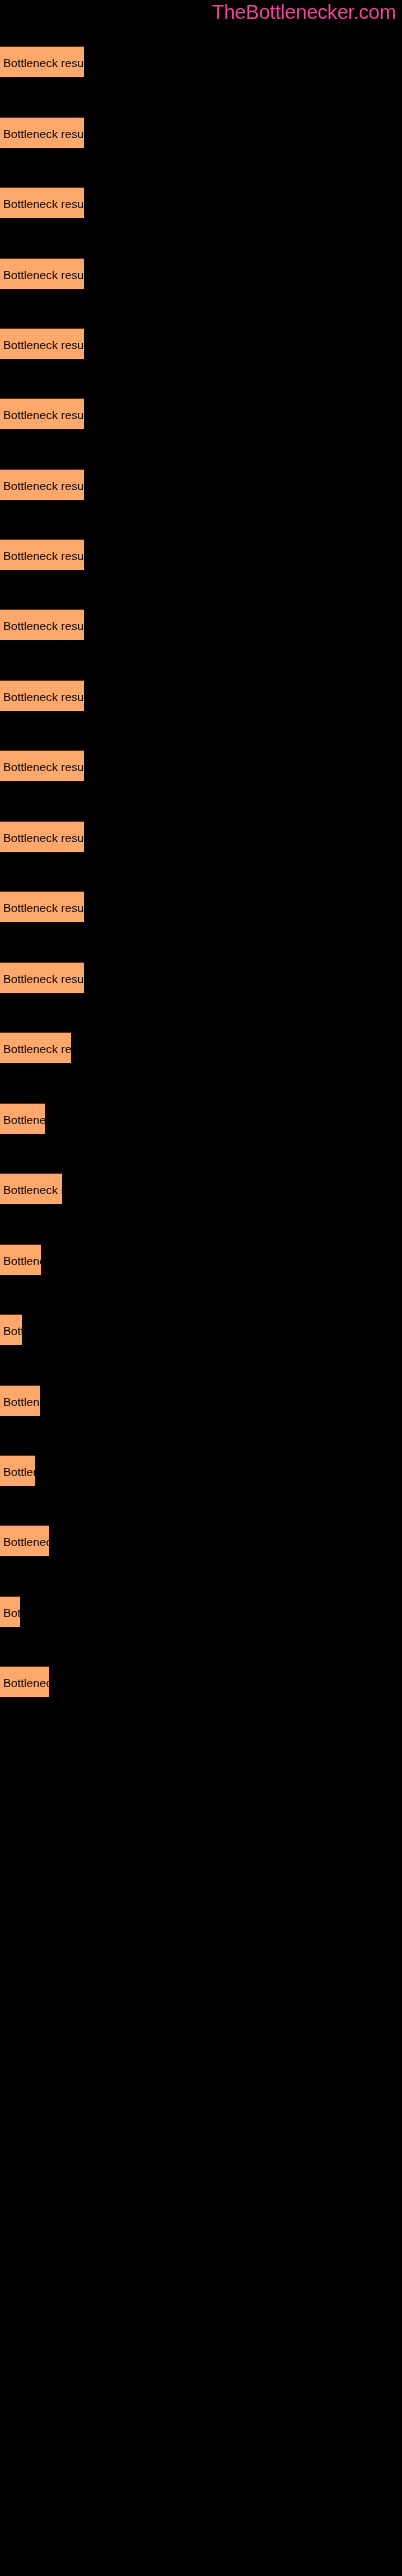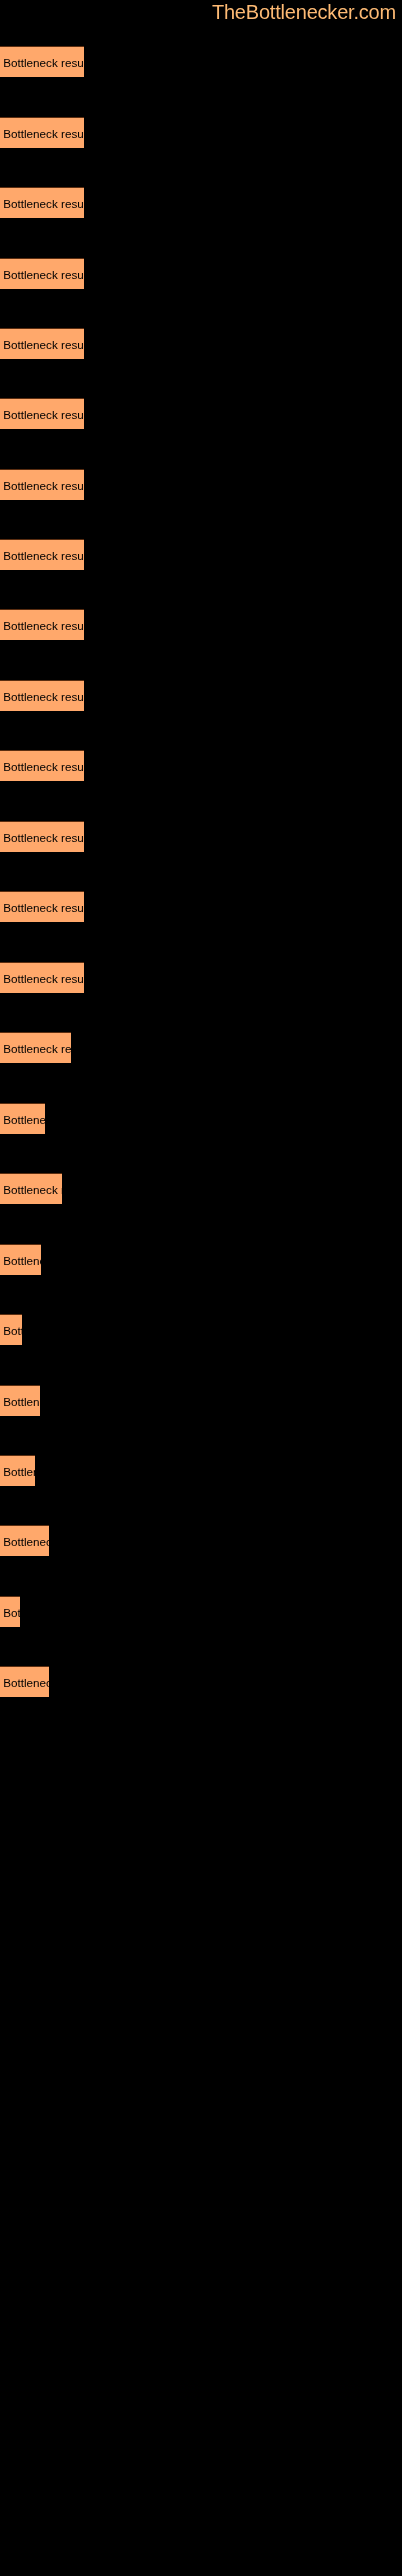--- a/index.html
+++ b/index.html
@@ -14,21 +14,21 @@
     overflow: hidden;
     font-family: "Liberation Sans", sans-serif;
   }
 
   .site-title {
     position: absolute;
     top: 0px;
     left: 0px;
     width: 396px;
     text-align: right;
-    color: #fdba74;
+    color: #ec4899;
     font-family: "Liberation Sans", sans-serif;
     font-size: 20px;
     line-height: 24px;
     letter-spacing: -0.2px;
     white-space: nowrap;
   }
 
   .chart-area {
     position: absolute;
     top: 0;

